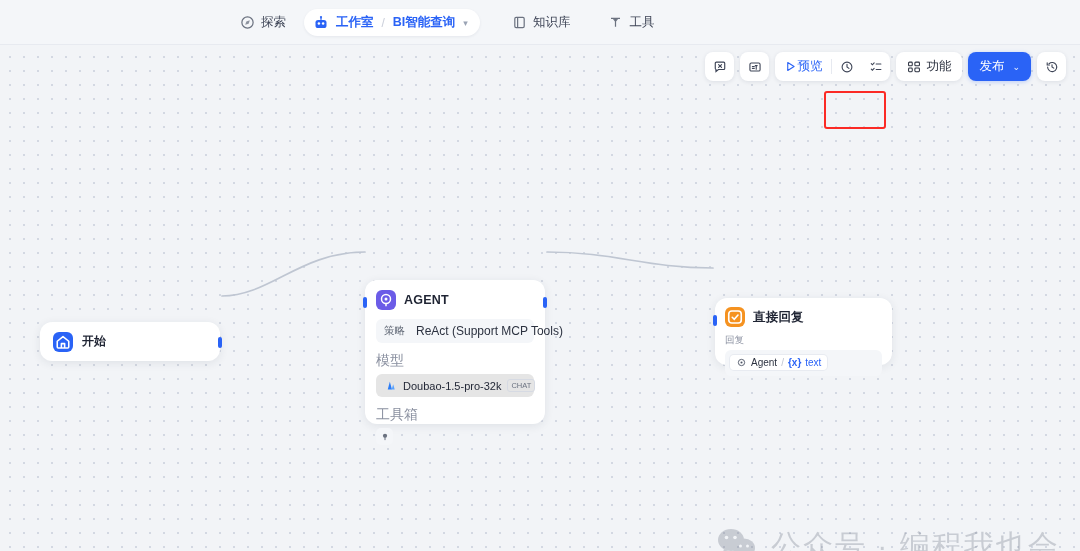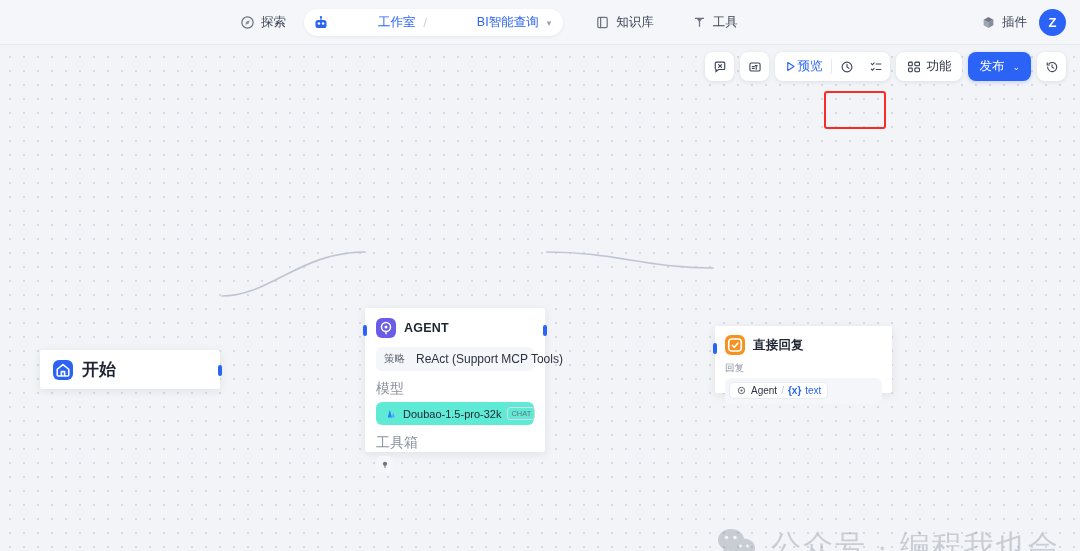--- a/index.html
+++ b/index.html
@@ -38,21 +38,21 @@
     padding: 5px 12px 5px 9px;
     margin: 0 6px;
     box-shadow: 0 1px 3px rgba(28,40,64,0.07);
     cursor: pointer;
   }
   .bot-badge {
     width: 16px; height: 16px; border-radius: 4px;
     display: flex; align-items: center; justify-content: center;
     flex-shrink: 0;
   }
-  .bc-link { font-size: 12.5px; color: #2a63f6; font-weight: 400; white-space: nowrap; margin-left: 42px; }
+  .bc-link { font-size: 12.5px; color: #2a63f6; font-weight: 700; white-space: nowrap; }
   .bc-sep { font-size: 12px; color: #c9ced9; margin: 0 1px; }
   .bc-chev { color: #9aa3b4; font-size: 9px; margin-left: 1px; }
 
   .header-right {
     position: absolute; right: 14px; top: 0; height: 45px;
     display: flex; align-items: center; gap: 12px;
   }
   .plugin-item {
     display: flex; align-items: center; gap: 6px;
     font-size: 12.5px; color: #3d4456; cursor: pointer;
@@ -128,61 +128,60 @@
   .annot-box {
     position: absolute;
     left: 824px; top: 46px; width: 62px; height: 38px;
     border: 2px solid #fb2a25; border-radius: 3px;
     pointer-events: none; z-index: 40;
   }
 
   
   .node {
     position: absolute;
-    background: #fff; border-radius: 2px;
+    background: #fff; border-radius: 12px;
     box-shadow: 0 2px 10px rgba(28,40,64,0.09);
     z-index: 10;
-    margin-top: 28px;
   }
   .port {
     position: absolute; width: 4px; height: 11px;
     background: #2a63f6; border-radius: 2px; top: 50%;
     margin-top: -5px; z-index: 12;
   }
 
   
   .node-start {
     left: 40px; top: 277px; width: 180px; height: 39px;
     display: flex; align-items: center; padding: 0 13px; gap: 9px;
   }
   .node-icon-sq {
     width: 20px; height: 20px; border-radius: 6px;
     display: flex; align-items: center; justify-content: center;
     flex-shrink: 0;
   }
-  .node-title { font-size: 17px; font-weight: 700; color: #1f2433; }
+  .node-title { font-size: 12px; font-weight: 700; color: #1f2433; }
 
   
   .node-agent {
     left: 365px; top: 235px; width: 180px; height: 144px;
     padding: 10px 11px 11px;
   }
   .node-head { display: flex; align-items: center; gap: 8px; margin-bottom: 9px; }
   .node-head .node-title { font-size: 12.5px; letter-spacing: .2px; }
   .row-chip {
     display: flex; align-items: center; gap: 11px;
     background: #f4f6f9; border-radius: 6px;
     padding: 5px 8px; margin-bottom: 9px;
   }
   .row-label { font-size: 10.5px; color: #5d6573; white-space: nowrap; }
   .row-value { font-size: 12px; color: #2c3240; white-space: nowrap; }
   .sec-label { font-size: 14px; color: #8a90a0; margin-bottom: 4px; }
   .model-chip {
     display: flex; align-items: center; gap: 6px;
-    background: #5eead4; border-radius: 6px;
+    background: #e5e5e5; border-radius: 6px;
     padding: 5px 8px; margin-bottom: 9px;
   }
   .model-name { font-size: 11px; color: #1f2433; font-weight: 500; white-space: nowrap; }
   .model-tag {
     font-size: 7.5px; color: #6b7280; border: 1px solid #d6dae3;
     border-radius: 3px; padding: 0px 3px; line-height: 11px;
   }
   .tool-box {
     width: 17px; height: 17px; border-radius: 5px;
     background: #f4f6f9; display: flex;
@@ -267,33 +266,20 @@
       <div class="nav-item" style="margin-left:14px;">
         <span class="ico">
           <svg viewBox="0 0 16 16" fill="none" stroke="currentColor" stroke-width="1.3">
             <path d="M3.2 3.6h9.6M8 3.6v9M5.6 3.6l2.4 3 2.4-3"></path>
           </svg>
         </span>
         <span>工具</span>
       </div>
     </div>
 
-    <div class="header-right">
-      <div class="plugin-item">
-        <span>
-          <svg viewBox="0 0 16 16" fill="none" stroke="currentColor" stroke-width="1.25">
-            <path d="M8 2.2 13.2 5 8 7.8 2.8 5z" fill="currentColor" opacity=".85" stroke="none"></path>
-            <path d="M2.8 5v6l5.2 2.8V7.8z" fill="currentColor" opacity=".55" stroke="none"></path>
-            <path d="M13.2 5v6L8 13.8V7.8z" fill="currentColor" opacity=".7" stroke="none"></path>
-          </svg>
-        </span>
-        <span>插件</span>
-      </div>
-      <div class="avatar">Z</div>
-    </div>
   </div>
 
   <div class="canvas">
 
     <div class="watermark">
       <span>
         <svg width="42" height="36" viewBox="0 0 42 36">
           <ellipse cx="15" cy="13" rx="13" ry="11" fill="#6a7282"></ellipse>
           <path d="M8 22 L6 28 L12.5 24z" fill="#6a7282"></path>
           <circle cx="10.5" cy="10.5" r="1.8" fill="#f2f4f7"></circle>

